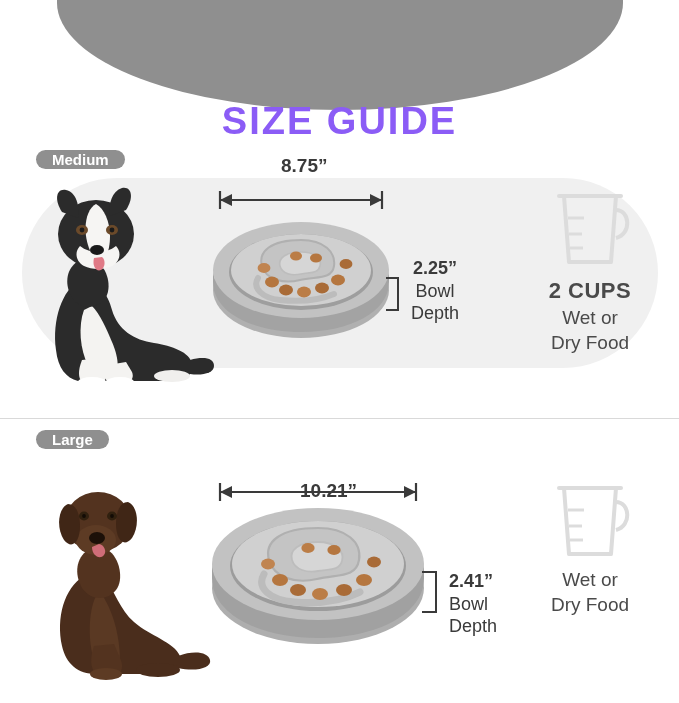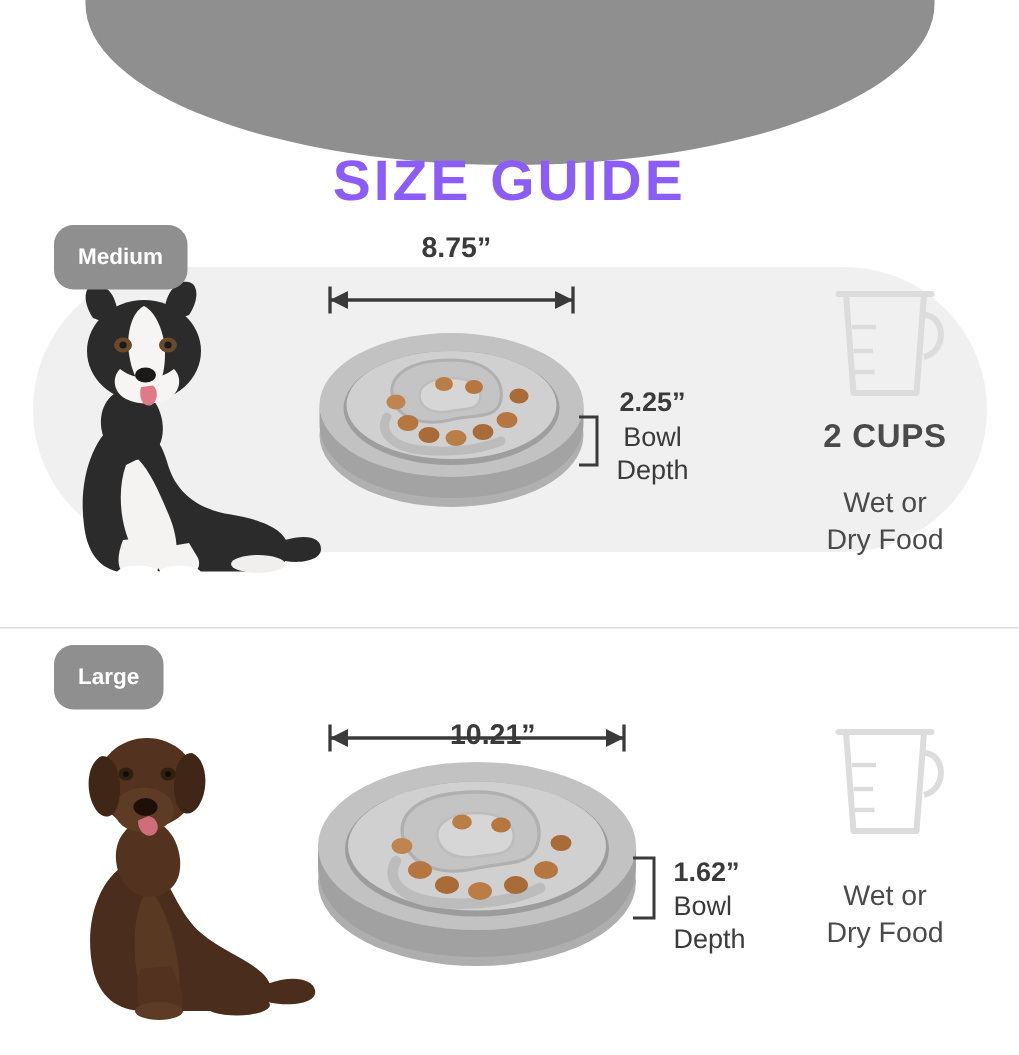--- a/index.html
+++ b/index.html
@@ -44,21 +44,21 @@
   .section-large  { top: 420px; height: 275px; }
 
   .size-pill {
     position: absolute;
     left: 36px;
     top: 10px;
     background: #8f8f8f;
     color: #ffffff;
     font-size: 15px;
     font-weight: bold;
-    padding: 13px 16px;
+    padding: 1px 16px;
     border-radius: 13px;
     z-index: 5;
   }
 
   .panel-bg {
     position: absolute;
     left: 22px;
     top: 38px;
     width: 636px;
     height: 190px;
@@ -110,21 +110,21 @@
     font-size: 22px;
     font-weight: bold;
     color: #4a4a4a;
     margin-top: 4px;
     letter-spacing: 0.5px;
   }
   .cups-desc {
     font-size: 19px;
     color: #4a4a4a;
     line-height: 1.3;
-    margin-top: 20px;
+    margin-top: 2px;
   }
 
   .divider {
     position: absolute;
     left: 0;
     top: 418px;
     width: 679px;
     height: 1px;
     background: #d9d9d9;
   }
@@ -306,21 +306,21 @@
       <ellipse cx="112" cy="80" rx="6.6" ry="5" fill="#bb7d46"></ellipse>
       <ellipse cx="138" cy="82" rx="6.6" ry="5" fill="#b5763f"></ellipse>
 
       <path d="M226 104 L240 104 L240 144 L226 144" fill="none" stroke="#3a3a3a" stroke-width="2"></path>
     </svg>
   </div>
 
   <div class="dim-width" style="left:300px; top:60px;">10.21”</div>
 
   <div class="depth-label" style="left:449px; top:150px;">
-    <b>1.62”</b>
+    <b>2.41”</b>
     <span>Bowl</span><br>
     <span>Depth</span>
   </div>
 
   <div class="cups-block cups-large">
     <svg width="96" height="86" viewBox="0 0 96 86" style="display:block;margin:0 auto;">
       <path d="M22 8 L74 8 L69 74 L27 74 Z" fill="none" stroke="#dcdcdc" stroke-width="4" stroke-linejoin="round"></path>
       <path d="M74 22 C88 22 90 46 74 50" fill="none" stroke="#dcdcdc" stroke-width="4"></path>
       <line x1="26" y1="30" x2="42" y2="30" stroke="#dcdcdc" stroke-width="3"></line>
       <line x1="27" y1="46" x2="40" y2="46" stroke="#dcdcdc" stroke-width="3"></line>

